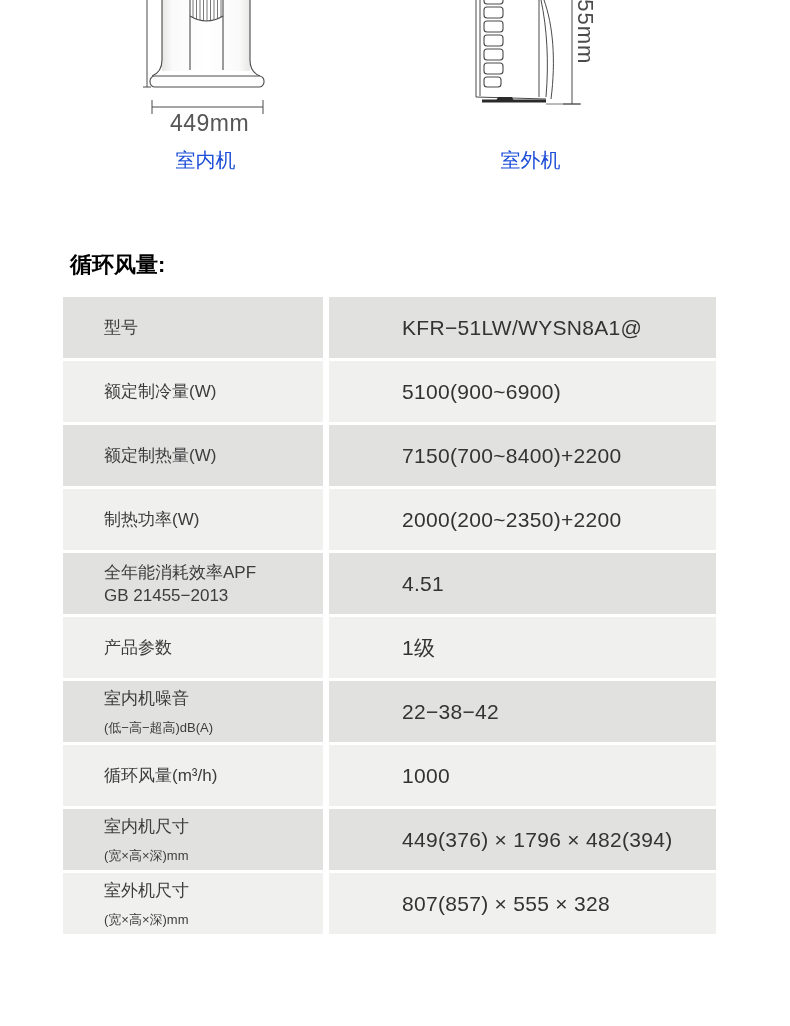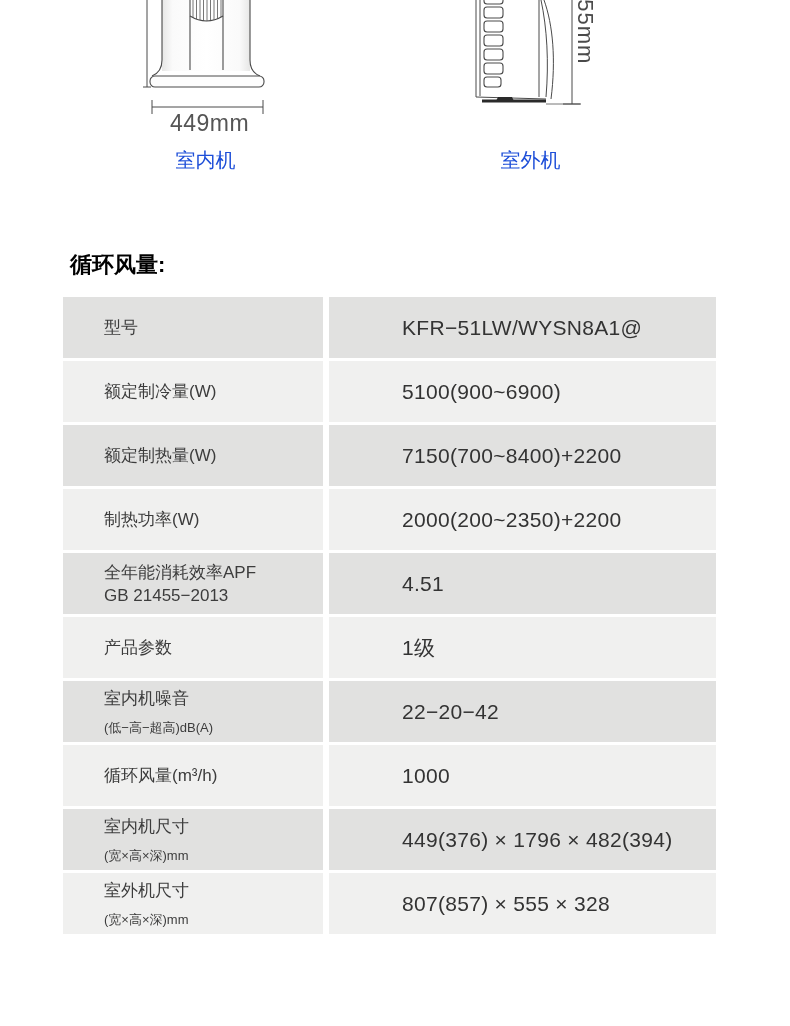--- a/index.html
+++ b/index.html
@@ -190,21 +190,21 @@
     </div>
   </div>
 
   <div class="spec-row">
     <div class="cell label-cell">
       <div class="label-main">室内机噪音</div>
 
       <div class="label-sub">(低−高−超高)dB(A)</div>
     </div>
     <div class="cell value-cell">
-      <div class="value-text">22−20−42</div>
+      <div class="value-text">22−38−42</div>
     </div>
   </div>
 
   <div class="spec-row">
     <div class="cell label-cell">
       <div class="label-main">循环风量(m³/h)</div>
 
     </div>
     <div class="cell value-cell">
       <div class="value-text">1000</div>

